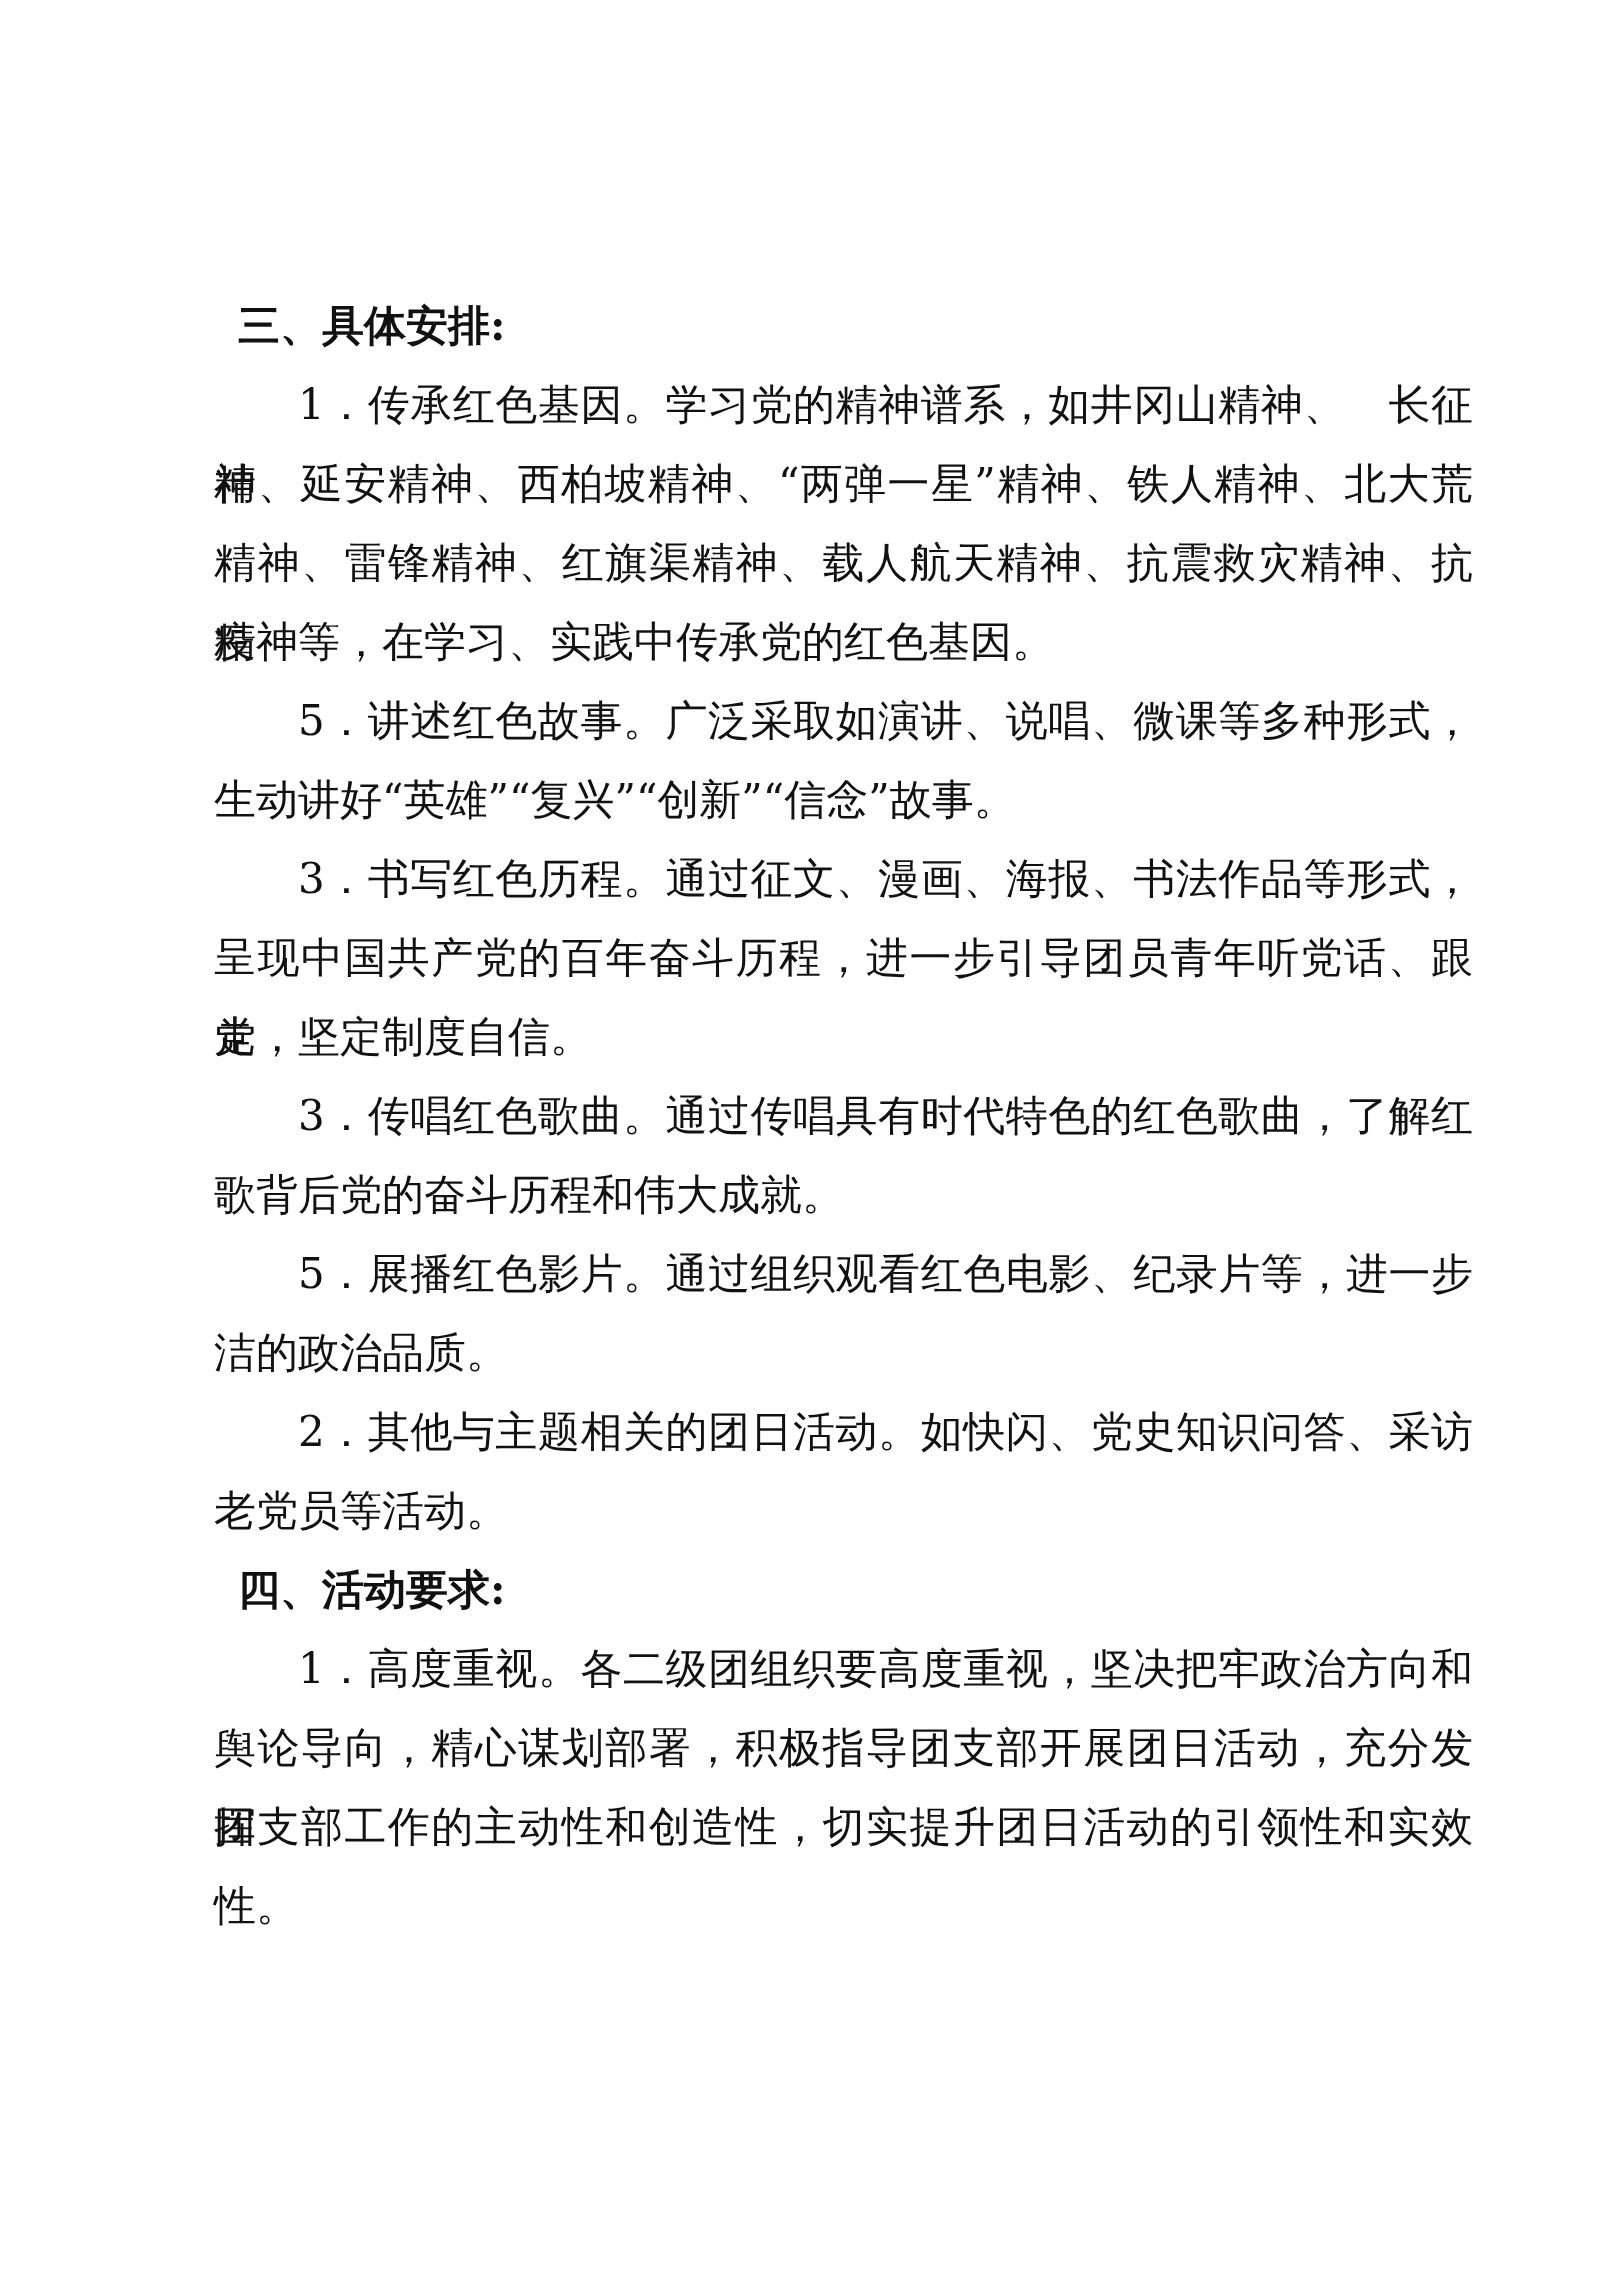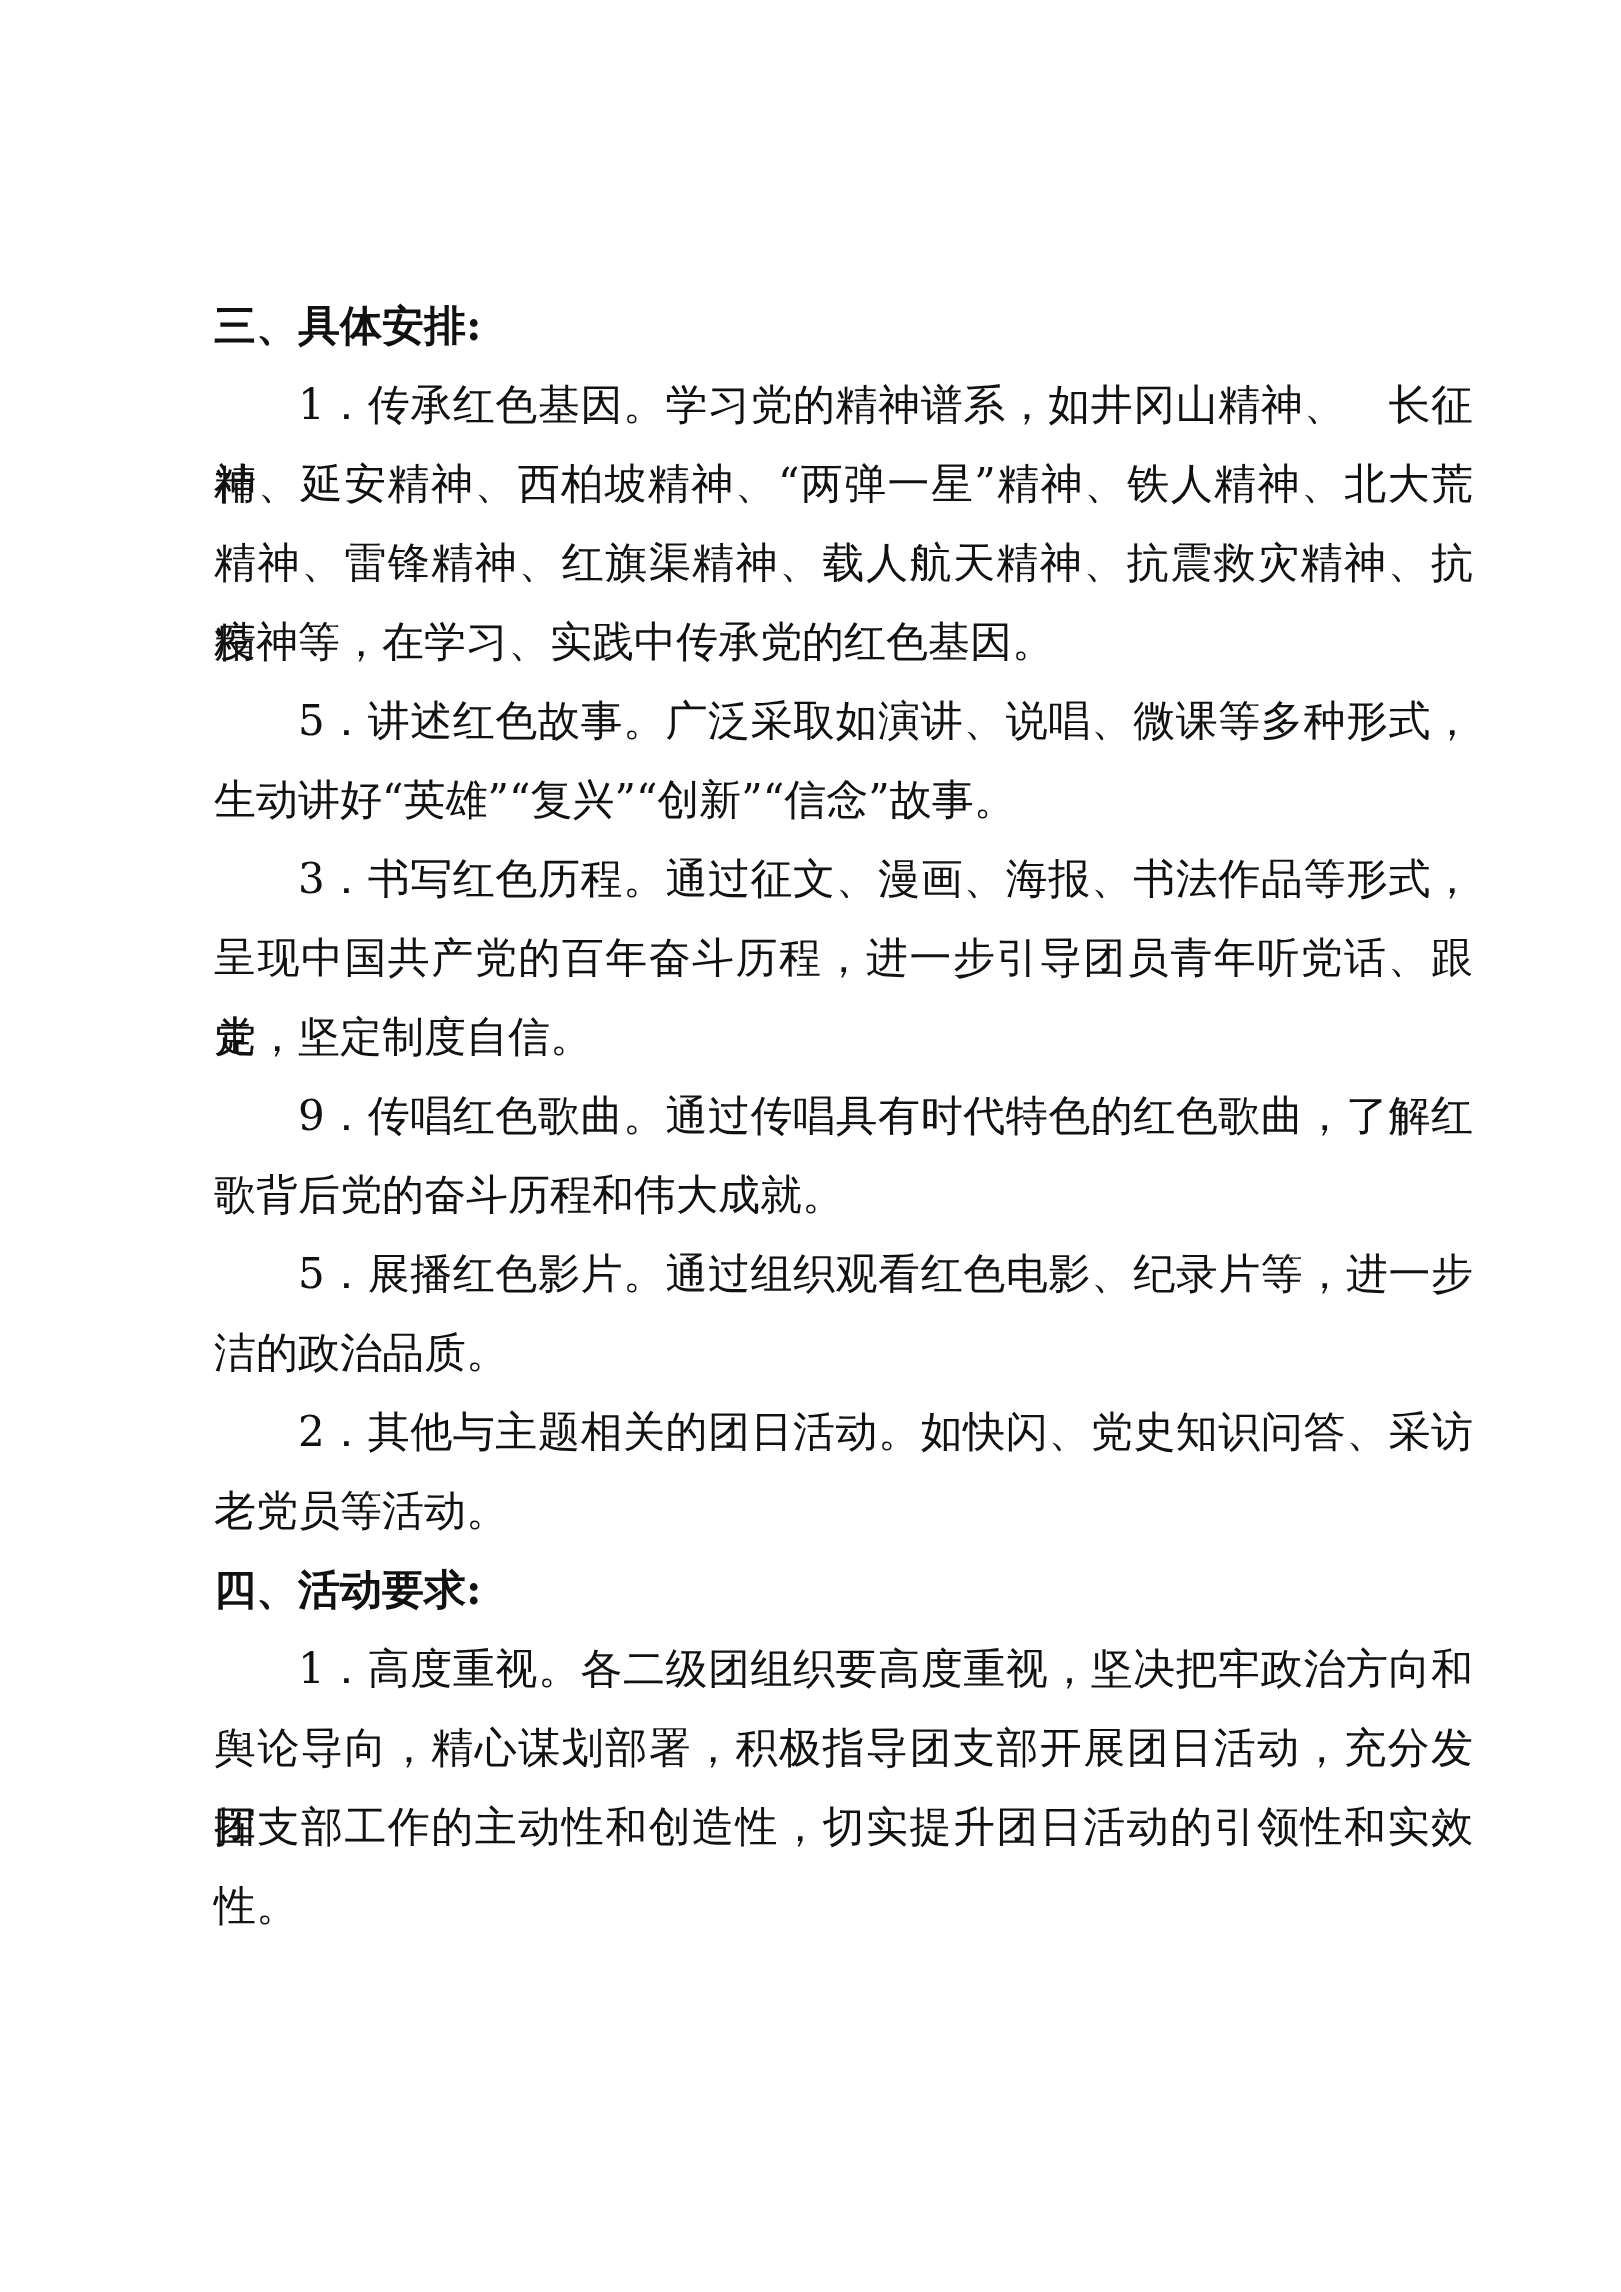--- a/index.html
+++ b/index.html
@@ -34,41 +34,42 @@
     white-space: normal;
   }
   .line.last {
     text-align: center;
     text-align-last: left;
   }
   .line.heading {
     font-weight: 700;
     text-align: left;
     text-align-last: left;
+    margin-left: 24px;
   }
   .line.indent {
     text-indent: 84px;
   }
 </style>
 </head>
 <body>
 
 <div class="page">
   <div class="doc-body" id="doc-body">
       <div class="line heading last">三、具体安排:</div>
       <div class="line indent">1．传承红色基因。学习党的精神谱系，如井冈山精神、　长征精</div>
       <div class="line">神、延安精神、西柏坡精神、“两弹一星”精神、铁人精神、北大荒</div>
       <div class="line">精神、雷锋精神、红旗渠精神、载人航天精神、抗震救灾精神、抗疫</div>
       <div class="line last">精神等，在学习、实践中传承党的红色基因。</div>
       <div class="line indent">5．讲述红色故事。广泛采取如演讲、说唱、微课等多种形式，</div>
       <div class="line last">生动讲好“英雄”“复兴”“创新”“信念”故事。</div>
       <div class="line indent">3．书写红色历程。通过征文、漫画、海报、书法作品等形式，</div>
       <div class="line">呈现中国共产党的百年奋斗历程，进一步引导团员青年听党话、跟党</div>
       <div class="line last">走，坚定制度自信。</div>
-      <div class="line indent">9．传唱红色歌曲。通过传唱具有时代特色的红色歌曲，了解红</div>
+      <div class="line indent">3．传唱红色歌曲。通过传唱具有时代特色的红色歌曲，了解红</div>
       <div class="line last">歌背后党的奋斗历程和伟大成就。</div>
       <div class="line indent">5．展播红色影片。通过组织观看红色电影、纪录片等，进一步</div>
       <div class="line last">洁的政治品质。</div>
       <div class="line indent">2．其他与主题相关的团日活动。如快闪、党史知识问答、采访</div>
       <div class="line last">老党员等活动。</div>
       <div class="line heading last">四、活动要求:</div>
       <div class="line indent">1．高度重视。各二级团组织要高度重视，坚决把牢政治方向和</div>
       <div class="line">舆论导向，精心谋划部署，积极指导团支部开展团日活动，充分发挥</div>
       <div class="line">团支部工作的主动性和创造性，切实提升团日活动的引领性和实效</div>
       <div class="line last">性。</div>

